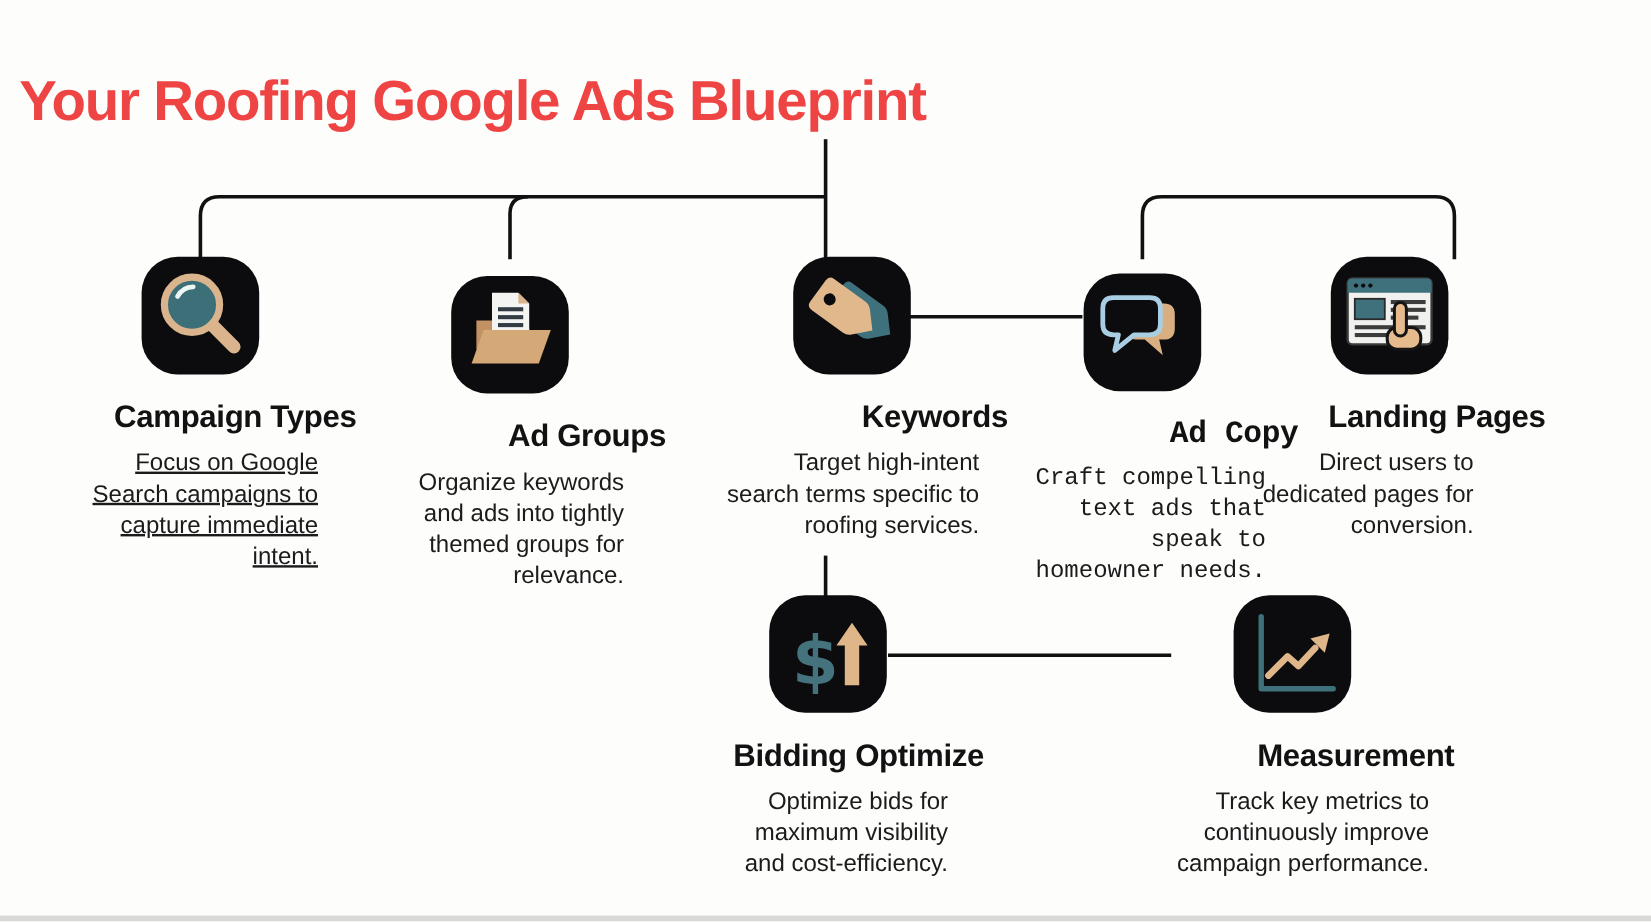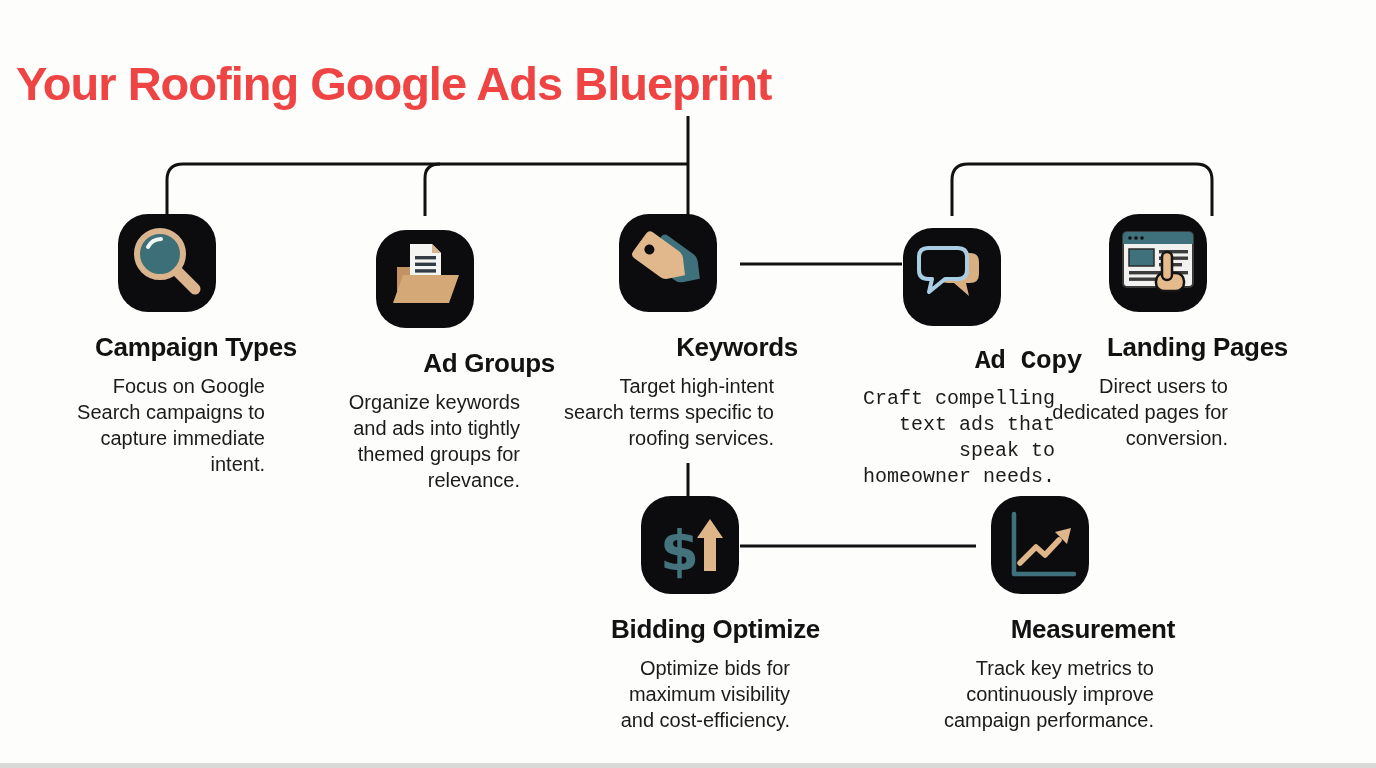--- a/index.html
+++ b/index.html
@@ -13,27 +13,27 @@
   }
   .connectors { position:absolute; top:0; left:0; z-index:1; }
   .node { position:absolute; text-align:right; z-index:2; }
   .icon-tile {
     width:98px; height:98px; margin:0 auto; background:#0c0c0e; border-radius:30px;
     display:flex; align-items:center; justify-content:center;
   }
   .icon-tile svg { width:96px; height:96px; display:block; }
   .node h2 { font-size:26px; font-weight:700; color:#121212; margin:20px 0 10px; letter-spacing:-0.3px; }
   .node p  { font-size:20px; line-height:26px; color:#1b1b1b; margin:0 auto; }
-  .n1 { left:37px;   top:214px; width:260px; } .n1 p { width:196px; }
+  .n1 { left:37px;   top:214px; width:260px; } .n1 p { width:196px;text-decoration:underline; }
   .n2 { left:295px;  top:230px; width:260px; } .n2 p { width:190px; }
-  .n3 { left:538px;  top:214px; width:260px; } .n3 p { width:212px; }
+  .n3 { left:580px;  top:214px; width:260px; } .n3 p { width:212px; }
   .n4 { left:822px;  top:228px; width:260px;font-family:Liberation Mono, monospace; } .n4 p { width:206px; }
   .n5 { left:1028px; top:214px; width:260px; } .n5 p { width:176px;margin-left:24px; }
   .n6 { left:560px;  top:496px; width:260px; } .n6 p { width:200px; }
-  .n7 { left:905px;  top:496px; width:270px; } .n7 p { width:228px; }
+  .n7 { left:942px;  top:496px; width:270px; } .n7 p { width:228px; }
   .bottom-edge { position:absolute; bottom:0; left:0; width:100%; height:5px; background:#d9d9d7; z-index:3; }
 </style>
 </head>
 <body>
 
 <h1 class="title">Your Roofing Google Ads Blueprint</h1>
 
 <svg class="connectors" width="1376" height="768" viewBox="0 0 1376 768">
   <g fill="none" stroke="#111111" stroke-width="3">
     <path d="M688 116 L688 215"></path>

